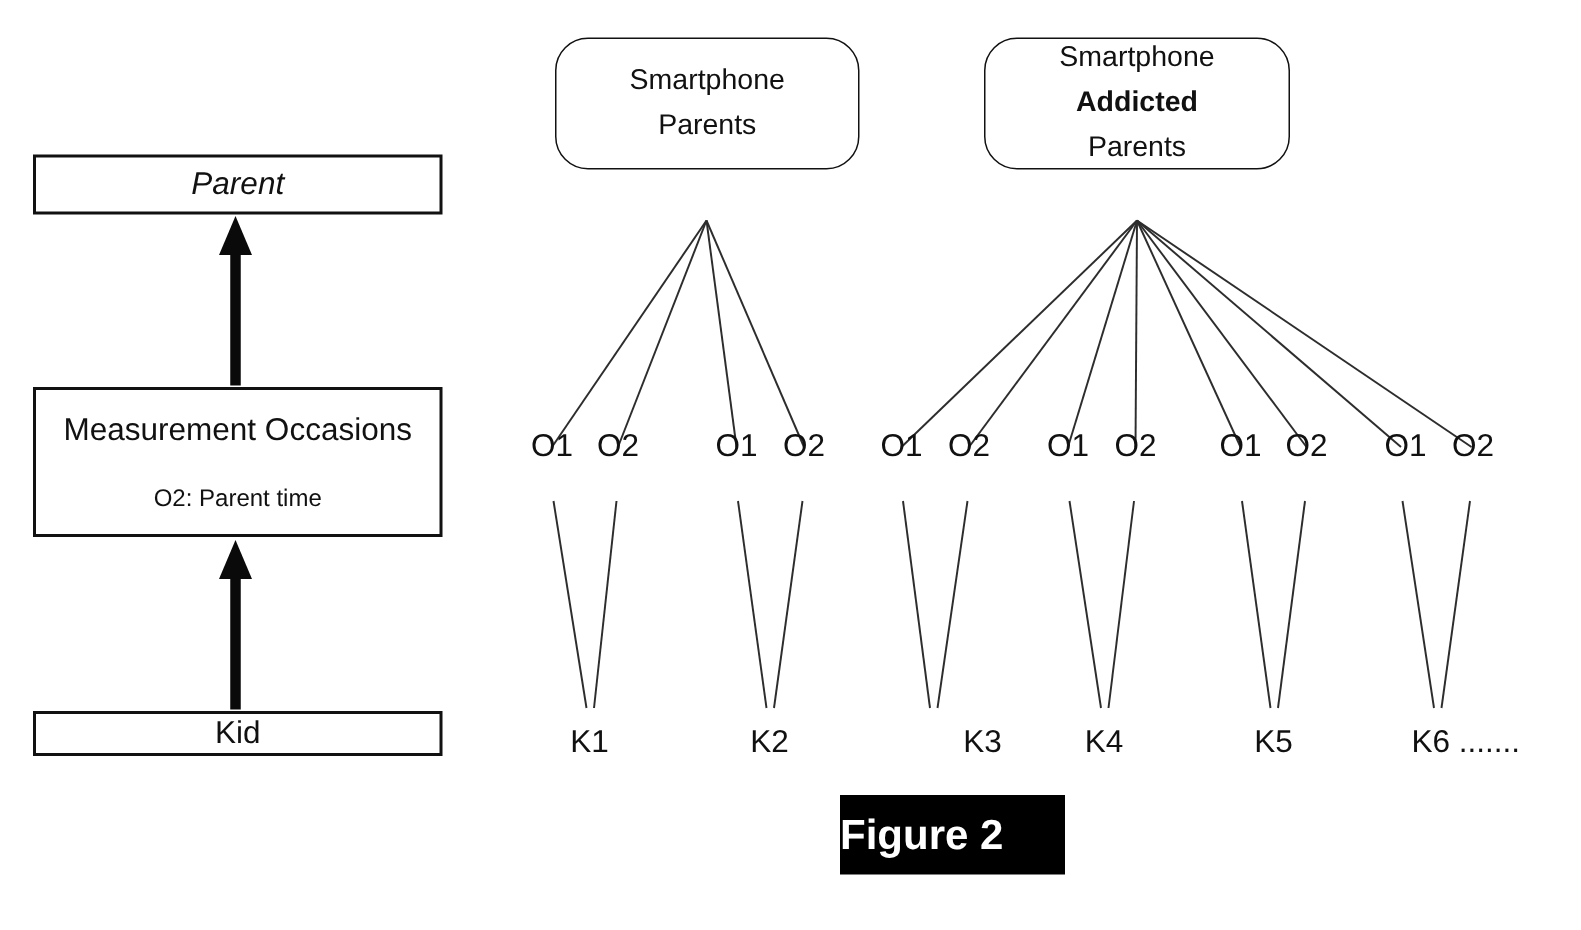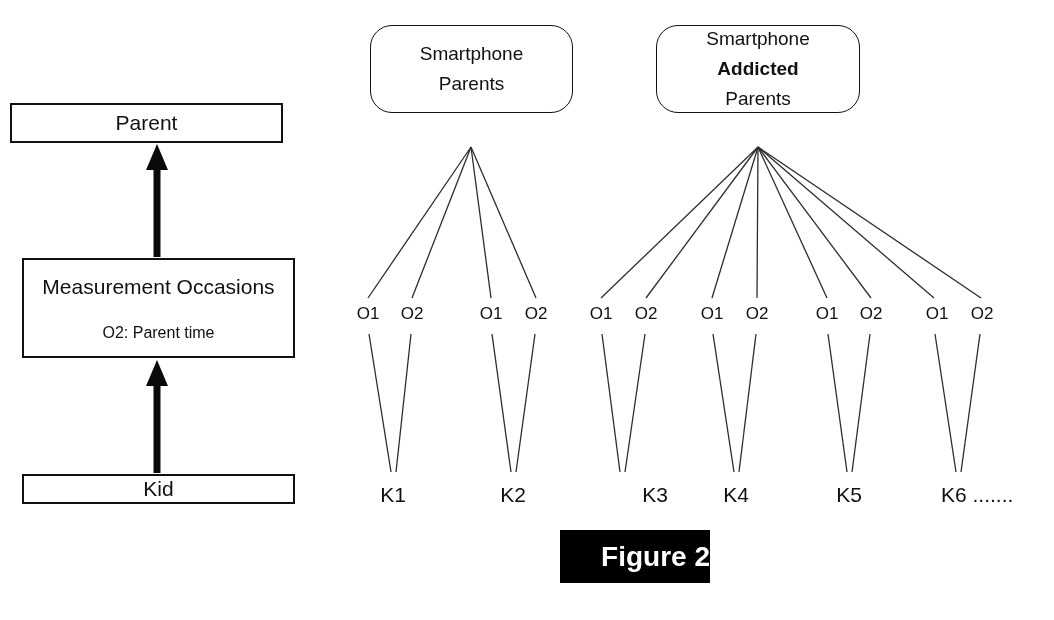--- a/index.html
+++ b/index.html
@@ -25,21 +25,21 @@
   .box {
     position: absolute;
     border: 2px solid #111111;
     background: #ffffff;
     display: flex;
     align-items: center;
     justify-content: center;
     text-align: center;
     box-sizing: border-box;
   }
-  .parent-box   { left: 10px;  top: 103px; width: 273px; height: 40px;  font-size: 21px; }
+  .parent-box   { left: 22px;  top: 103px; width: 273px; height: 40px;  font-size: 21px; font-style: italic; }
   .kid-box      { left: 22px;  top: 474px; width: 273px; height: 30px;  font-size: 21px; }
   .occasions-box{
     left: 22px;  top: 258px; width: 273px; height: 100px;
     flex-direction: column; justify-content: center; gap: 20px;
   }
   .occasions-title { font-size: 21px; line-height: 30px; }
   .occasions-sub   { font-size: 16px; line-height: 22px; }
   .group-box {
     position: absolute;
     top: 25px;
@@ -54,42 +54,42 @@
     text-align: center;
     font-size: 19px;
     line-height: 30px;
     box-sizing: border-box;
   }
   .group-box-1 { left: 370px; width: 203px; }
   .group-box-2 { left: 656px; width: 204px; }
   .group-line-bold { font-weight: bold; }
   .olabel {
     position: absolute;
-    top: 304px;
+    top: 286px;
     transform: translateX(-50%);
-    font-size: 17px;
+    font-size: 21px;
     white-space: nowrap;
   }
   .klabel {
     position: absolute;
     top: 483px;
     transform: translateX(-50%);
     font-size: 21px;
     white-space: nowrap;
   }
   .klabel-last {
     transform: none;
   }
   .caption-box {
     position: absolute;
     left: 560px; top: 530px;
     width: 150px; height: 53px;
     display: flex;
     align-items: center;
-    justify-content: flex-end;
+    justify-content: flex-start;
     font-size: 28px;
     font-weight: bold;
   }
 </style>
 </head>
 <body>
 
 <div class="canvas">
 
   <svg class="lines" viewBox="0 0 1054 620" xmlns="http://www.w3.org/2000/svg">

